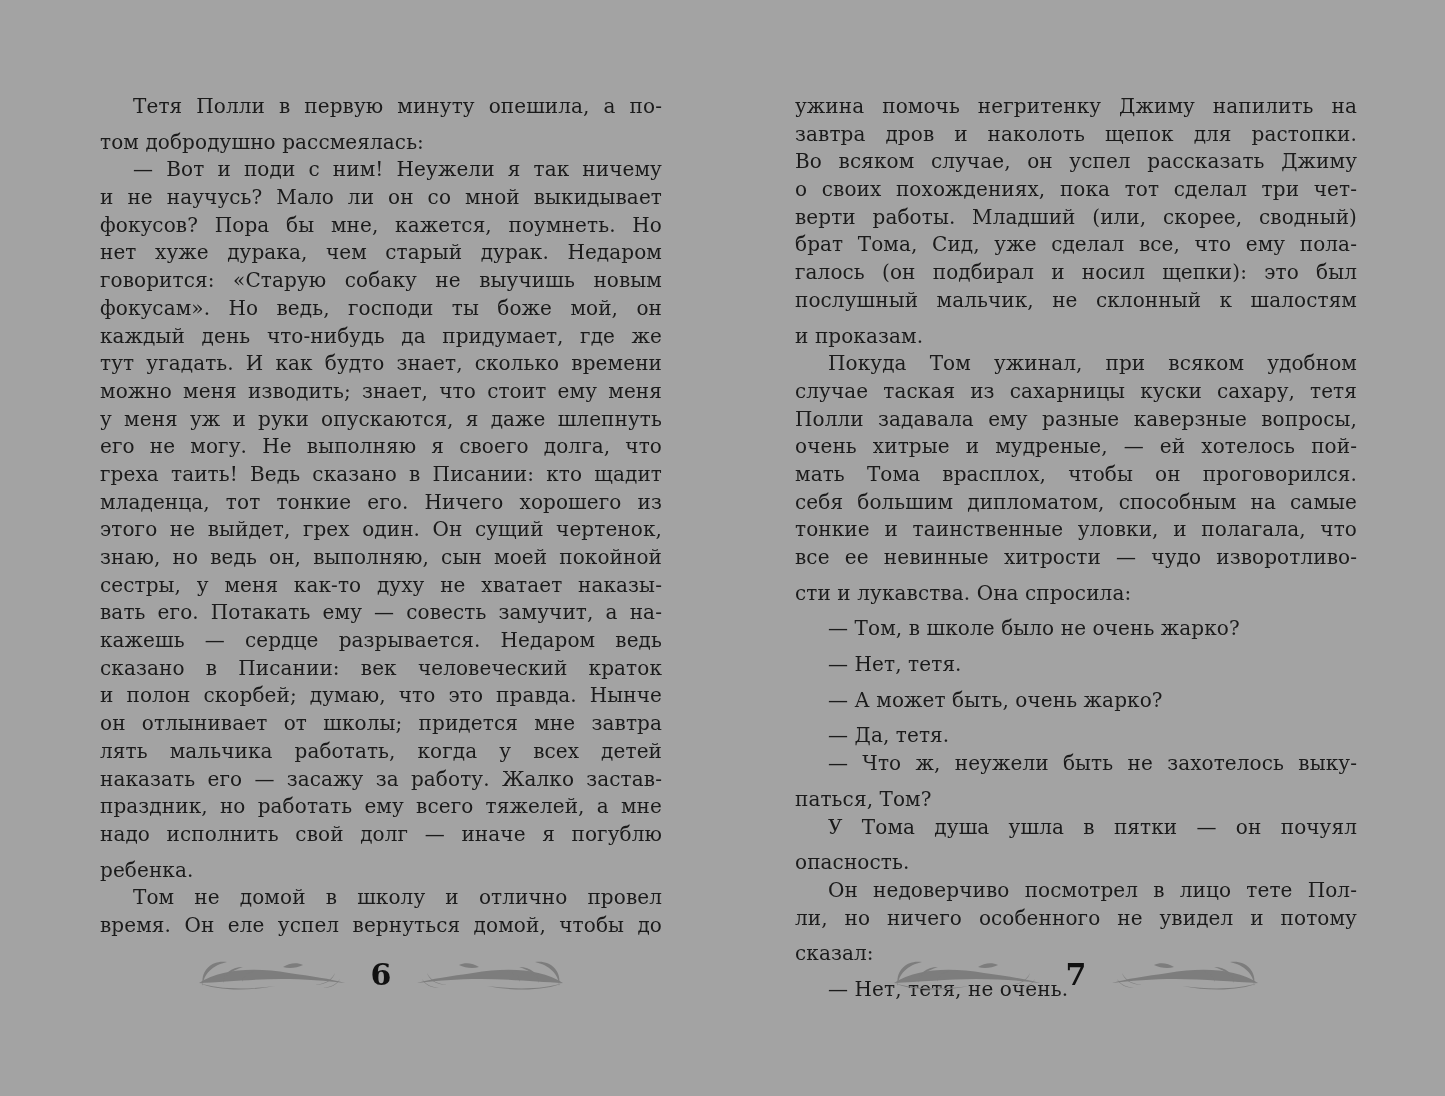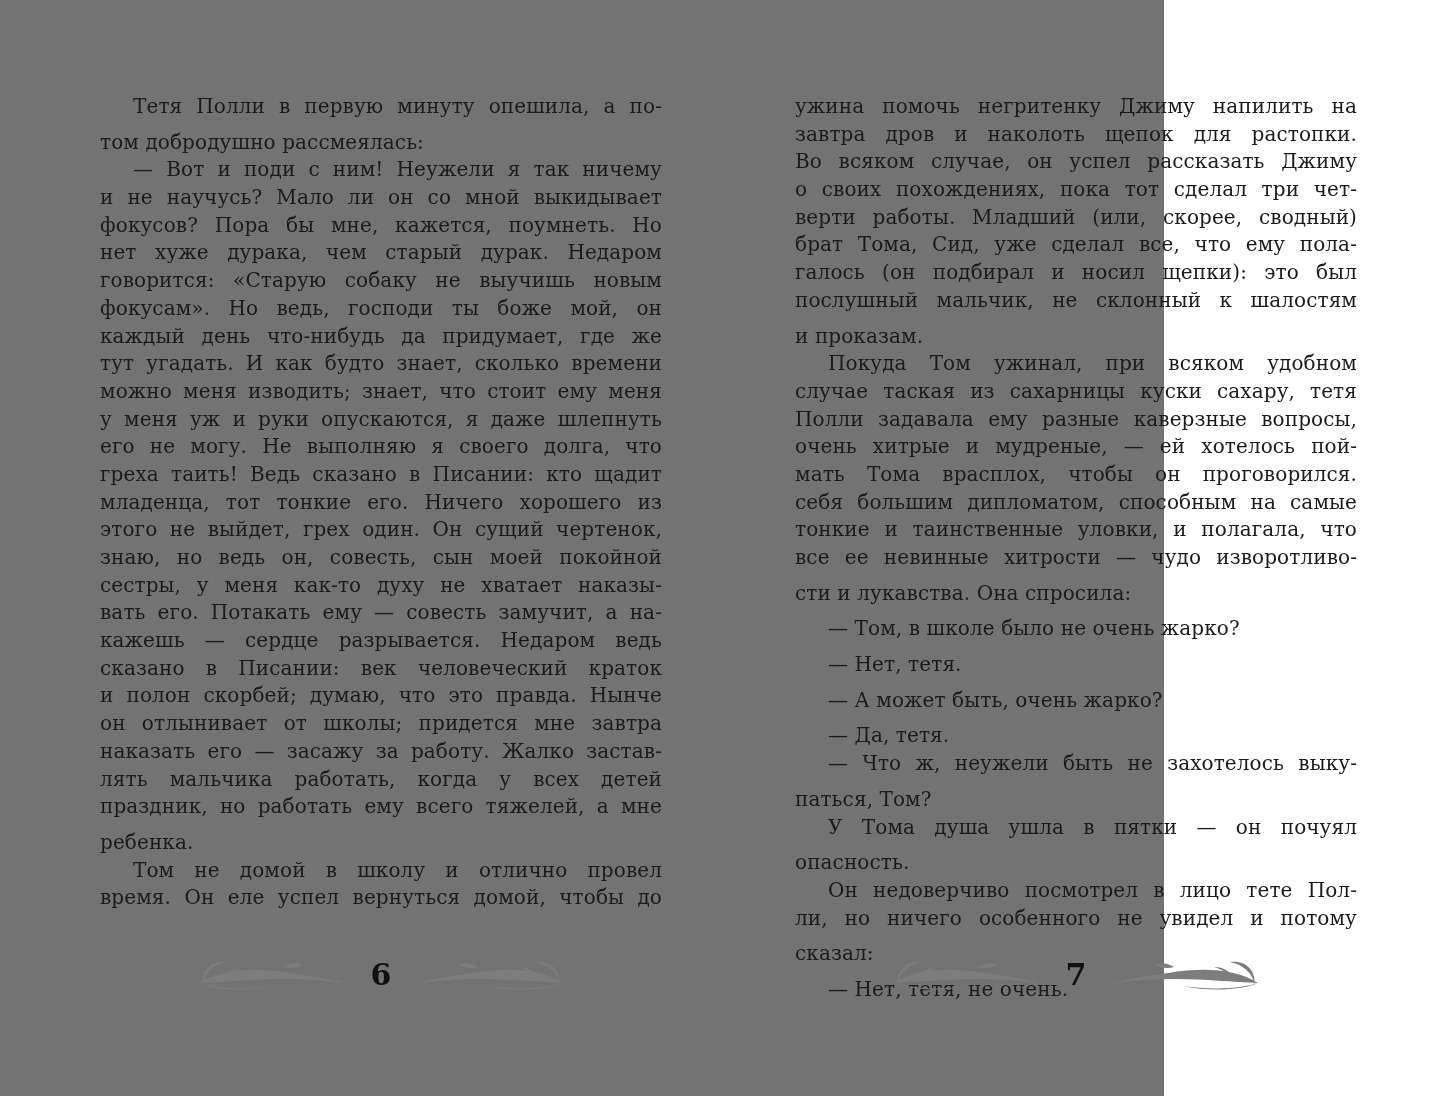--- a/index.html
+++ b/index.html
@@ -2,21 +2,21 @@
 <html><head>
 <meta charset="utf-8">
 <title>Book Spread</title>
 <style>
   html, body { margin: 0; padding: 0; background: #ffffff; }
   body {
     width: 1445px; height: 1096px; overflow: hidden;
     font-family: "DejaVu Serif", "Liberation Serif", serif;
     color: #1b1b1b;
   }
-  .spread { position: relative; width: 1164px; height: 1096px; background: #737373; }
+  .spread { position: relative; width: 1445px; height: 1096px; background: #a3a3a3; }
   .page { position: absolute; top: 0; width: 562px; height: 1096px; }
   .page-left  { left: 100px; }
   .page-right { left: 795px; }
   .text-block {
     padding-top: 93px;
     font-size: 20px;
     line-height: 27.7px;
     letter-spacing: 0.1px;
   }
   .line {
@@ -62,30 +62,31 @@
         <div class="line">говорится: «Старую собаку не выучишь новым</div>
         <div class="line">фокусам». Но ведь, господи ты боже мой, он</div>
         <div class="line">каждый день что-нибудь да придумает, где же</div>
         <div class="line">тут угадать. И как будто знает, сколько времени</div>
         <div class="line">можно меня изводить; знает, что стоит ему меня</div>
         <div class="line">у меня уж и руки опускаются, я даже шлепнуть</div>
         <div class="line">его не могу. Не выполняю я своего долга, что</div>
         <div class="line">греха таить! Ведь сказано в Писании: кто щадит</div>
         <div class="line">младенца, тот тонкие его. Ничего хорошего из</div>
         <div class="line">этого не выйдет, грех один. Он сущий чертенок,</div>
-        <div class="line">знаю, но ведь он, совесть, сын моей покойной</div>
+        <div class="line">знаю, но ведь он, выполняю, сын моей покойной</div>
         <div class="line">сестры, у меня как-то духу не хватает наказы-</div>
         <div class="line">вать его. Потакать ему — совесть замучит, а на-</div>
         <div class="line">кажешь — сердце разрывается. Недаром ведь</div>
         <div class="line">сказано в Писании: век человеческий краток</div>
         <div class="line">и полон скорбей; думаю, что это правда. Нынче</div>
         <div class="line">он отлынивает от школы; придется мне завтра</div>
+        <div class="line">лять мальчика работать, когда у всех детей</div>
         <div class="line">наказать его — засажу за работу. Жалко застав-</div>
-        <div class="line">лять мальчика работать, когда у всех детей</div>
         <div class="line">праздник, но работать ему всего тяжелей, а мне</div>
+        <div class="line">надо исполнить свой долг — иначе я погублю</div>
         <div class="line last">ребенка.</div>
         <div class="line indent">Том не домой в школу и отлично провел</div>
         <div class="line">время. Он еле успел вернуться домой, чтобы до</div>
       </div>
     <div class="page-footer">
       <svg class="flourish" viewBox="0 0 150 36" xmlns="http://www.w3.org/2000/svg">
         <g class="flourish-fill" fill="#7d7d7d">
           <path d="M2 24 C24 10 56 8 92 14 C114 17 134 20 148 24 C130 22 108 20 84 20 C56 20 26 23 2 24 Z"></path>
           <path d="M30 3 C14 1 3 12 6 27 C6 15 16 6 30 3 Z"></path>
           <path d="M46 8 C34 8 26 15 26 24 C28 16 36 11 46 8 Z"></path>

